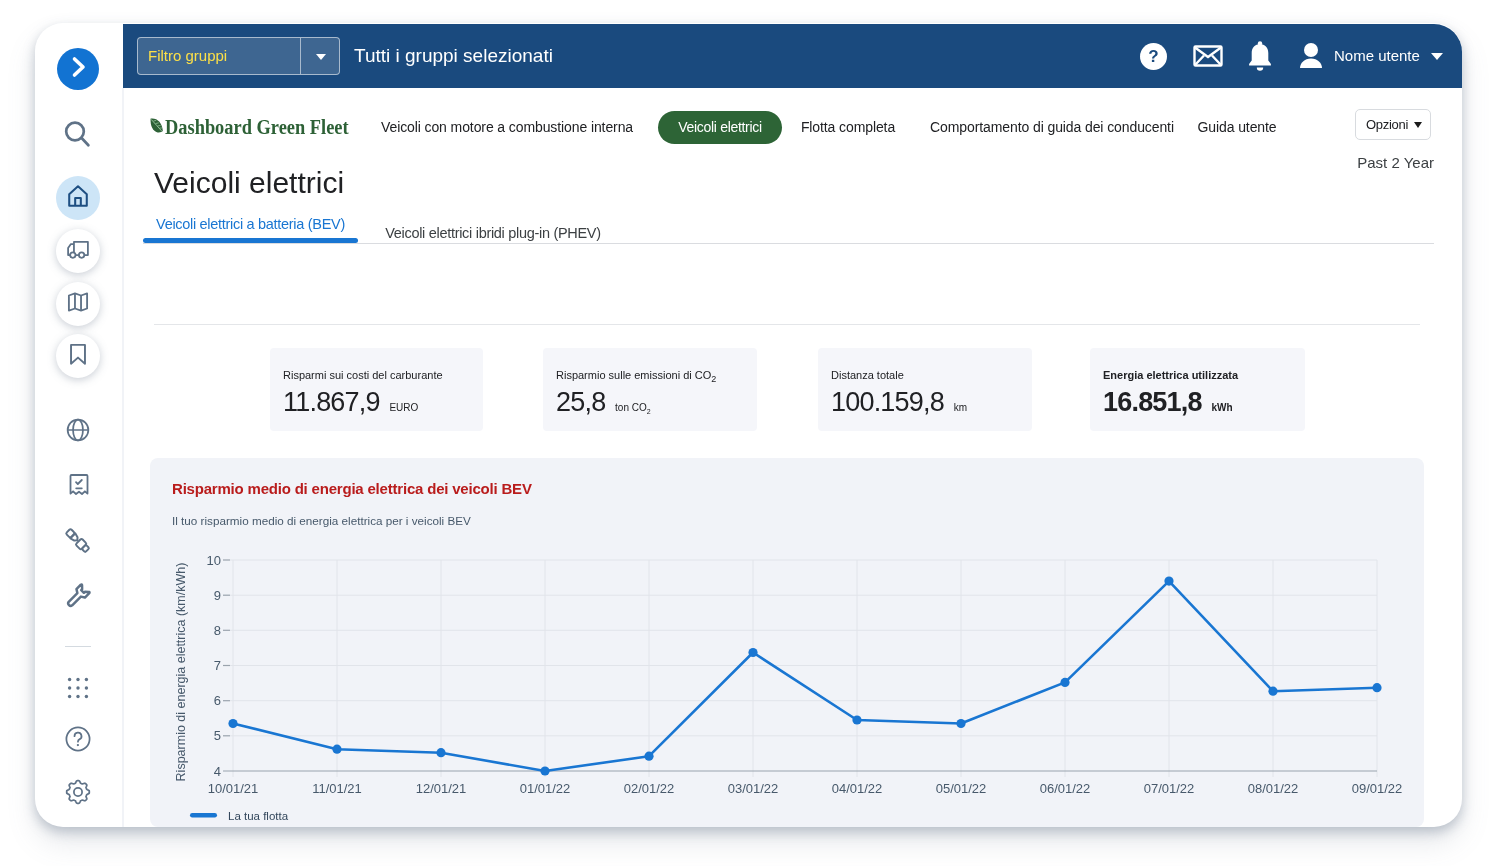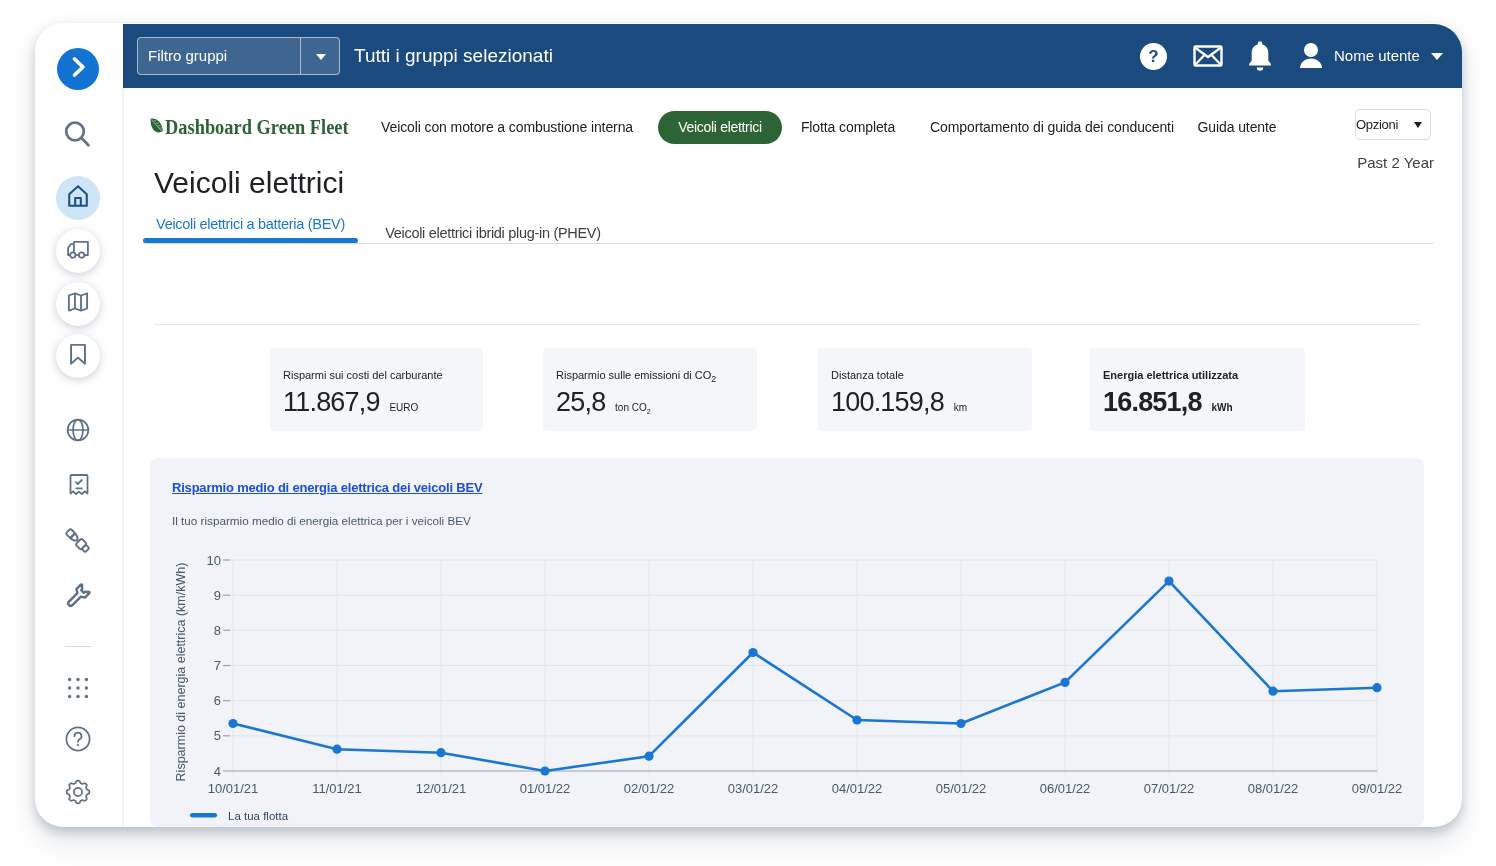--- a/index.html
+++ b/index.html
@@ -6,21 +6,21 @@
   html,body { width:1496px; height:866px; background:#ffffff; overflow:hidden;
     font-family:"Liberation Sans", sans-serif; }
   .card { position:absolute; left:35px; top:23px; width:1427px; height:804px;
     background:#fff; border-radius:28px;
     box-shadow:0 5px 12px rgba(110,125,145,.40), 0 16px 28px rgba(110,125,145,.17); }
   
   .navbar { position:absolute; left:88px; top:1px; width:1339px; height:64px;
     background:#1a4a7e; border-radius:0 28px 0 0; }
   .filterbox { position:absolute; left:14px; top:13px; width:203px; height:38px;
     background:#3e6691; border:1px solid rgba(255,255,255,.55); border-radius:4px;
-    color:#ffffff; font-size:15px; line-height:36px; }
+    color:#fde047; font-size:15px; line-height:36px; }
   .filterbox .lbl { position:absolute; left:10px; top:0; }
   .filterbox .sep { position:absolute; right:38px; top:0; width:1px; height:36px; background:rgba(255,255,255,.55); }
   .filterbox .car { position:absolute; right:13px; top:16px; width:0; height:0;
     border-left:5px solid transparent; border-right:5px solid transparent; border-top:6.5px solid #fff; }
   .allgroups { position:absolute; left:231px; top:0; height:64px; line-height:64px;
     color:#fff; font-size:19px; font-weight:500; }
   .helpc { position:absolute; left:1017px; top:19px; width:27px; height:27px; border-radius:50%;
     background:#fff; color:#1a4a7e; font-weight:bold; font-size:17px; text-align:center; line-height:27px; }
   .nbsvg { position:absolute; top:0; left:0; }
   .nomeutente { position:absolute; left:1211px; top:0; height:54px; line-height:64px; color:#fff; font-size:15px; }
@@ -34,41 +34,41 @@
   .bubble.active { background:#cde5f7; box-shadow:none; }
   .sidesep { position:absolute; left:30px; top:623px; width:26px; height:1px; background:#d4dae0; }
   
   .logo { position:absolute; left:112px; top:93px; width:250px; color:#2d6136; }
   .logotext { position:absolute; left:18px; top:0px; font-family:"Liberation Serif", serif;
     font-weight:bold; font-size:20px; color:#2d6136; white-space:nowrap; transform:scaleX(0.92); transform-origin:left center; }
   .hnav { position:absolute; top:104px; transform:translate(-50%,-50%); font-size:14px; letter-spacing:-0.1px; color:#202124; white-space:nowrap; }
   .pill { position:absolute; left:623px; top:88px; width:124px; height:33px; background:#2d6436;
     border-radius:17px; color:#fff; font-size:14px; letter-spacing:-0.3px; text-align:center; line-height:33px; }
   .opzioni { position:absolute; left:1320px; top:86px; width:76px; height:31px; border:1px solid #d8dbdf;
-    border-radius:5px; font-size:13px; letter-spacing:-0.3px; color:#202124; line-height:29px; text-align:left; padding-left:0; }
+    border-radius:5px; font-size:13px; letter-spacing:-0.3px; color:#202124; line-height:29px; text-align:left; padding-left:10px; }
   .opzioni .car { position:absolute; right:8px; top:12px; width:0; height:0;
     border-left:4.5px solid transparent; border-right:4.5px solid transparent; border-top:6px solid #1b1b1b; }
   .past { position:absolute; left:1199px; top:131px; width:200px; text-align:right; font-size:15px; color:#3c4043; }
   
   .h1 { position:absolute; left:119px; top:143px; font-size:30px; color:#202124; }
   .tabs-border { position:absolute; left:108px; top:219.5px; width:1291px; height:1px; background:#dadce0; }
   .tab1 { position:absolute; left:108px; top:193px; width:215px; text-align:center; font-size:14.5px; letter-spacing:-0.3px; color:#1976d2; }
   .tab1bar { position:absolute; left:108px; top:215px; width:215px; height:5px; background:#1976d2; border-radius:3px; }
   .tab2 { position:absolute; left:313px; top:188px; width:290px; text-align:center; font-size:14.5px; letter-spacing:-0.3px; color:#3c4043;margin-top:14px; }
   .h2 { position:absolute; left:118px; top:255px; font-size:30px; color:#202124; }
   .hr2 { position:absolute; left:119px; top:301px; width:1266px; height:1px; background:#e4e6e9; }
   
   .stat { position:absolute; top:325px; height:83px; background:#f5f6fa; border-radius:4px; }
   .stat .lab { position:absolute; left:13px; top:21px; font-size:11px; color:#202124; white-space:nowrap; }
   .stat .num { position:absolute; left:13px; top:39px; font-size:27px; color:#202124; letter-spacing:-0.8px; white-space:nowrap; }
   .stat .unit { font-size:10px; letter-spacing:0; margin-left:3px; }
   
   .panel { position:absolute; left:115px; top:435px; width:1274px; height:369px;
     background:#f1f3f8; border-radius:8px; overflow:hidden; }
-  .ptitle { position:absolute; left:22px; top:22px; font-size:13px; letter-spacing:-0.2px; font-weight:bold; color:#1d4ed8;text-decoration:underline; }
+  .ptitle { position:absolute; left:22px; top:22px; font-size:15px; letter-spacing:-0.2px; font-weight:bold; color:#b91c1c; }
   .psub { position:absolute; left:22px; top:56px; font-size:11.7px; color:#47596b; }
 </style>
 </head>
 <body>
 <div class="card">
 
   <div class="navbar">
     <div class="filterbox">
         <span class="lbl">Filtro gruppi</span>
         <span class="sep"></span>

